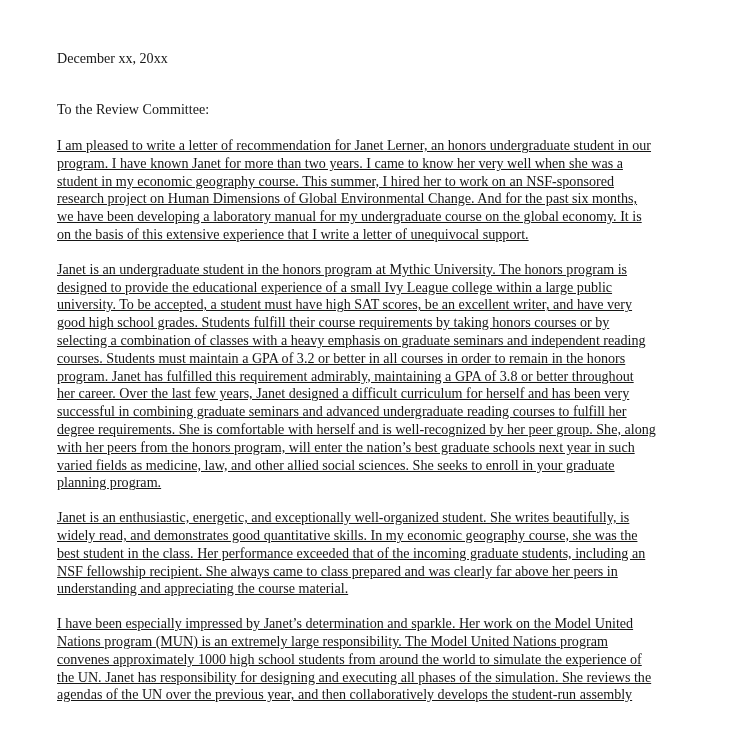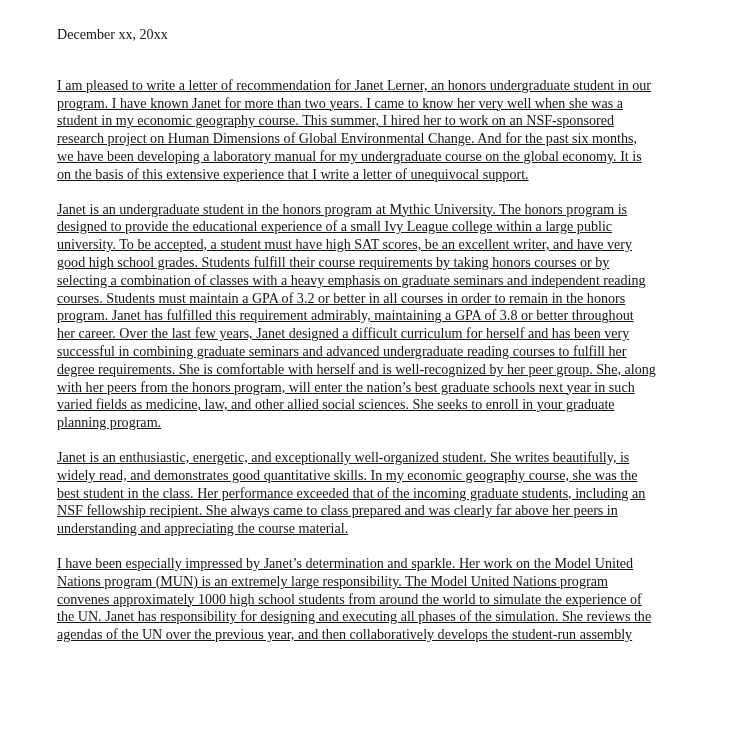--- a/index.html
+++ b/index.html
@@ -11,21 +11,21 @@
     position: relative;
     width: 750px;
     height: 755px;
     background: #ffffff;
     overflow: hidden;
   }
   .page {
     box-sizing: border-box;
     width: 750px;
     height: 755px;
-    padding: 26px 10px 0 57px;
+    padding: 50px 10px 0 57px;
     font-family: "Liberation Serif", "DejaVu Serif", serif;
     font-size: 14.1px;
     line-height: 17.8px;
     color: #161616;
     -webkit-font-smoothing: antialiased;
   }
   .page p {
     margin: 0;
     white-space: pre;          
   }
@@ -40,20 +40,21 @@
     text-decoration: underline;
   }
 </style>
 </head>
 <body>
 
 <div class="canvas">
   <div class="page">
     <p class="date-line">December xx, 20xx</p>
 
+    <p class="salutation">To the Review Committee:</p>
 
     <p class="para">I am pleased to write a letter of recommendation for Janet Lerner, an honors undergraduate student in our
 program. I have known Janet for more than two years. I came to know her very well when she was a
 student in my economic geography course. This summer, I hired her to work on an NSF-sponsored
 research project on Human Dimensions of Global Environmental Change. And for the past six months,
 we have been developing a laboratory manual for my undergraduate course on the global economy. It is
 on the basis of this extensive experience that I write a letter of unequivocal support.</p>
 
     <p class="para">Janet is an undergraduate student in the honors program at Mythic University. The honors program is
 designed to provide the educational experience of a small Ivy League college within a large public

